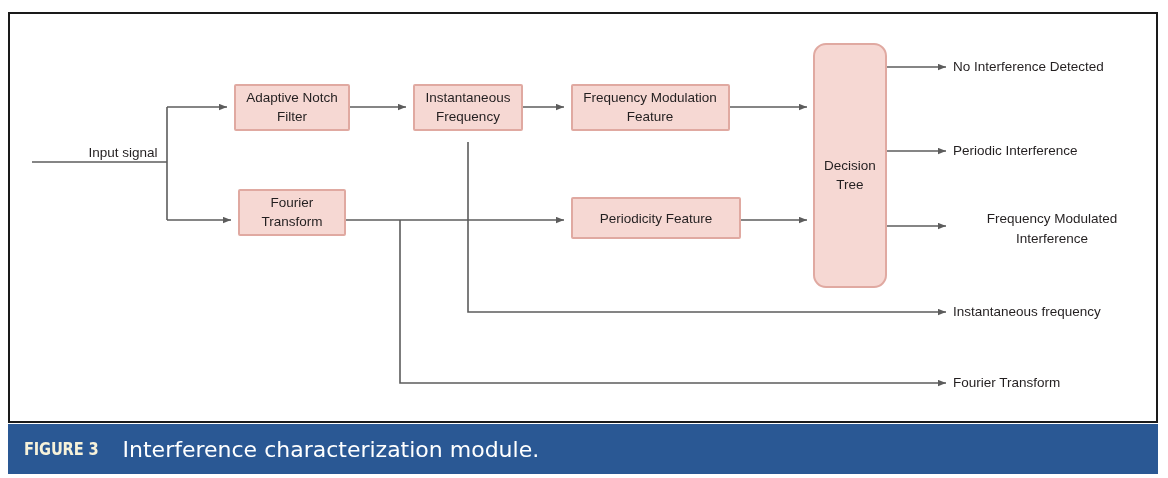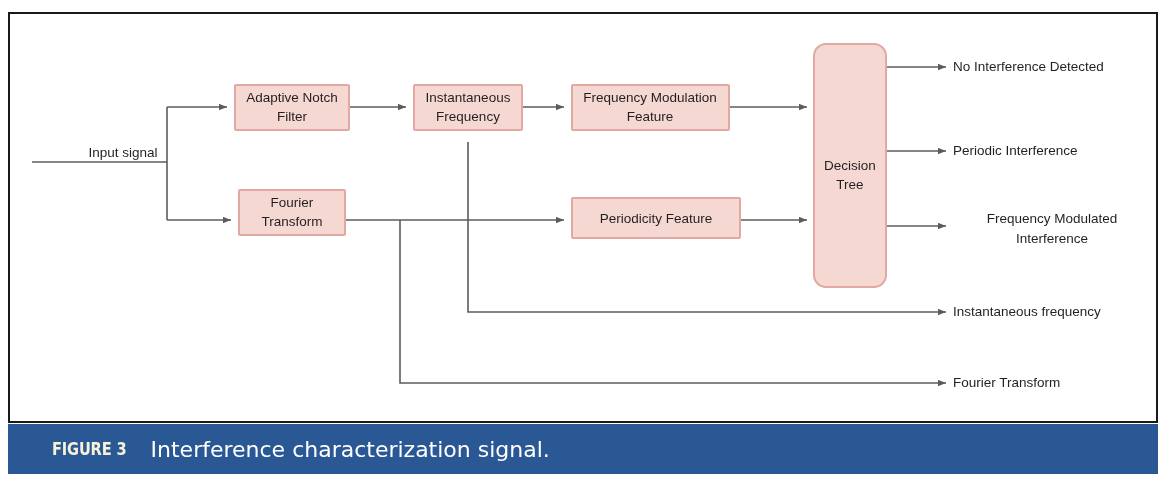--- a/index.html
+++ b/index.html
@@ -80,21 +80,21 @@
   #caption-bar {
     position: absolute;
     left: 8px;
     top: 424px;
     width: 1150px;
     height: 50px;
     background: #2a5894;
     display: flex;
     align-items: center;
     box-sizing: border-box;
-    padding-left: 44px;
+    padding-left: 16px;
   }
   #figure-number {
     color: #f7f2da;
     font-family: "DejaVu Sans", sans-serif;
     font-weight: bold;
     font-size: 17px;
     letter-spacing: -0.2px;
     transform: scaleX(0.86);
     transform-origin: left center;
     white-space: nowrap;
@@ -192,16 +192,16 @@
         <text class="out-label-center" x="1042" y="225">Interference</text>
       </g>
 
       <text class="out-label" x="943" y="298">Instantaneous frequency</text>
       <text class="out-label" x="943" y="369">Fourier Transform</text>
     </svg>
   </div>
 
   <div id="caption-bar">
     <span id="figure-number">FIGURE 3</span>
-    <span id="caption-text">Interference characterization signal.</span>
+    <span id="caption-text">Interference characterization module.</span>
   </div>
 
 </div>
 
 </body></html>

